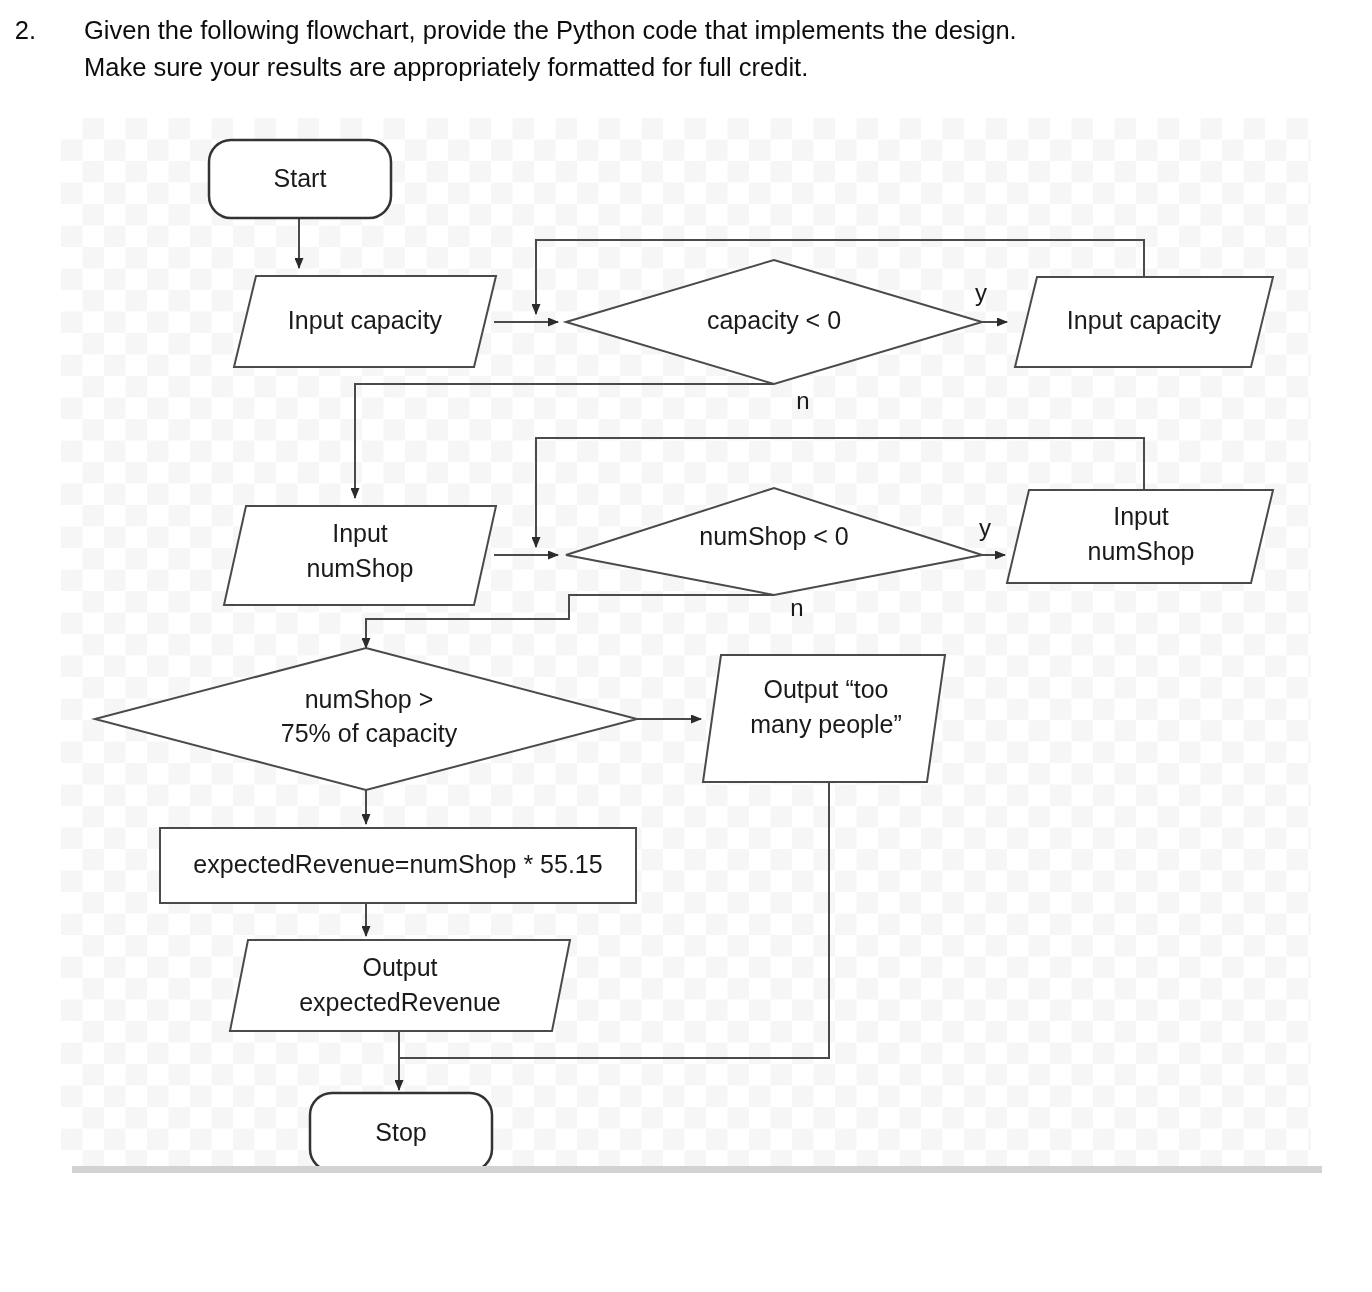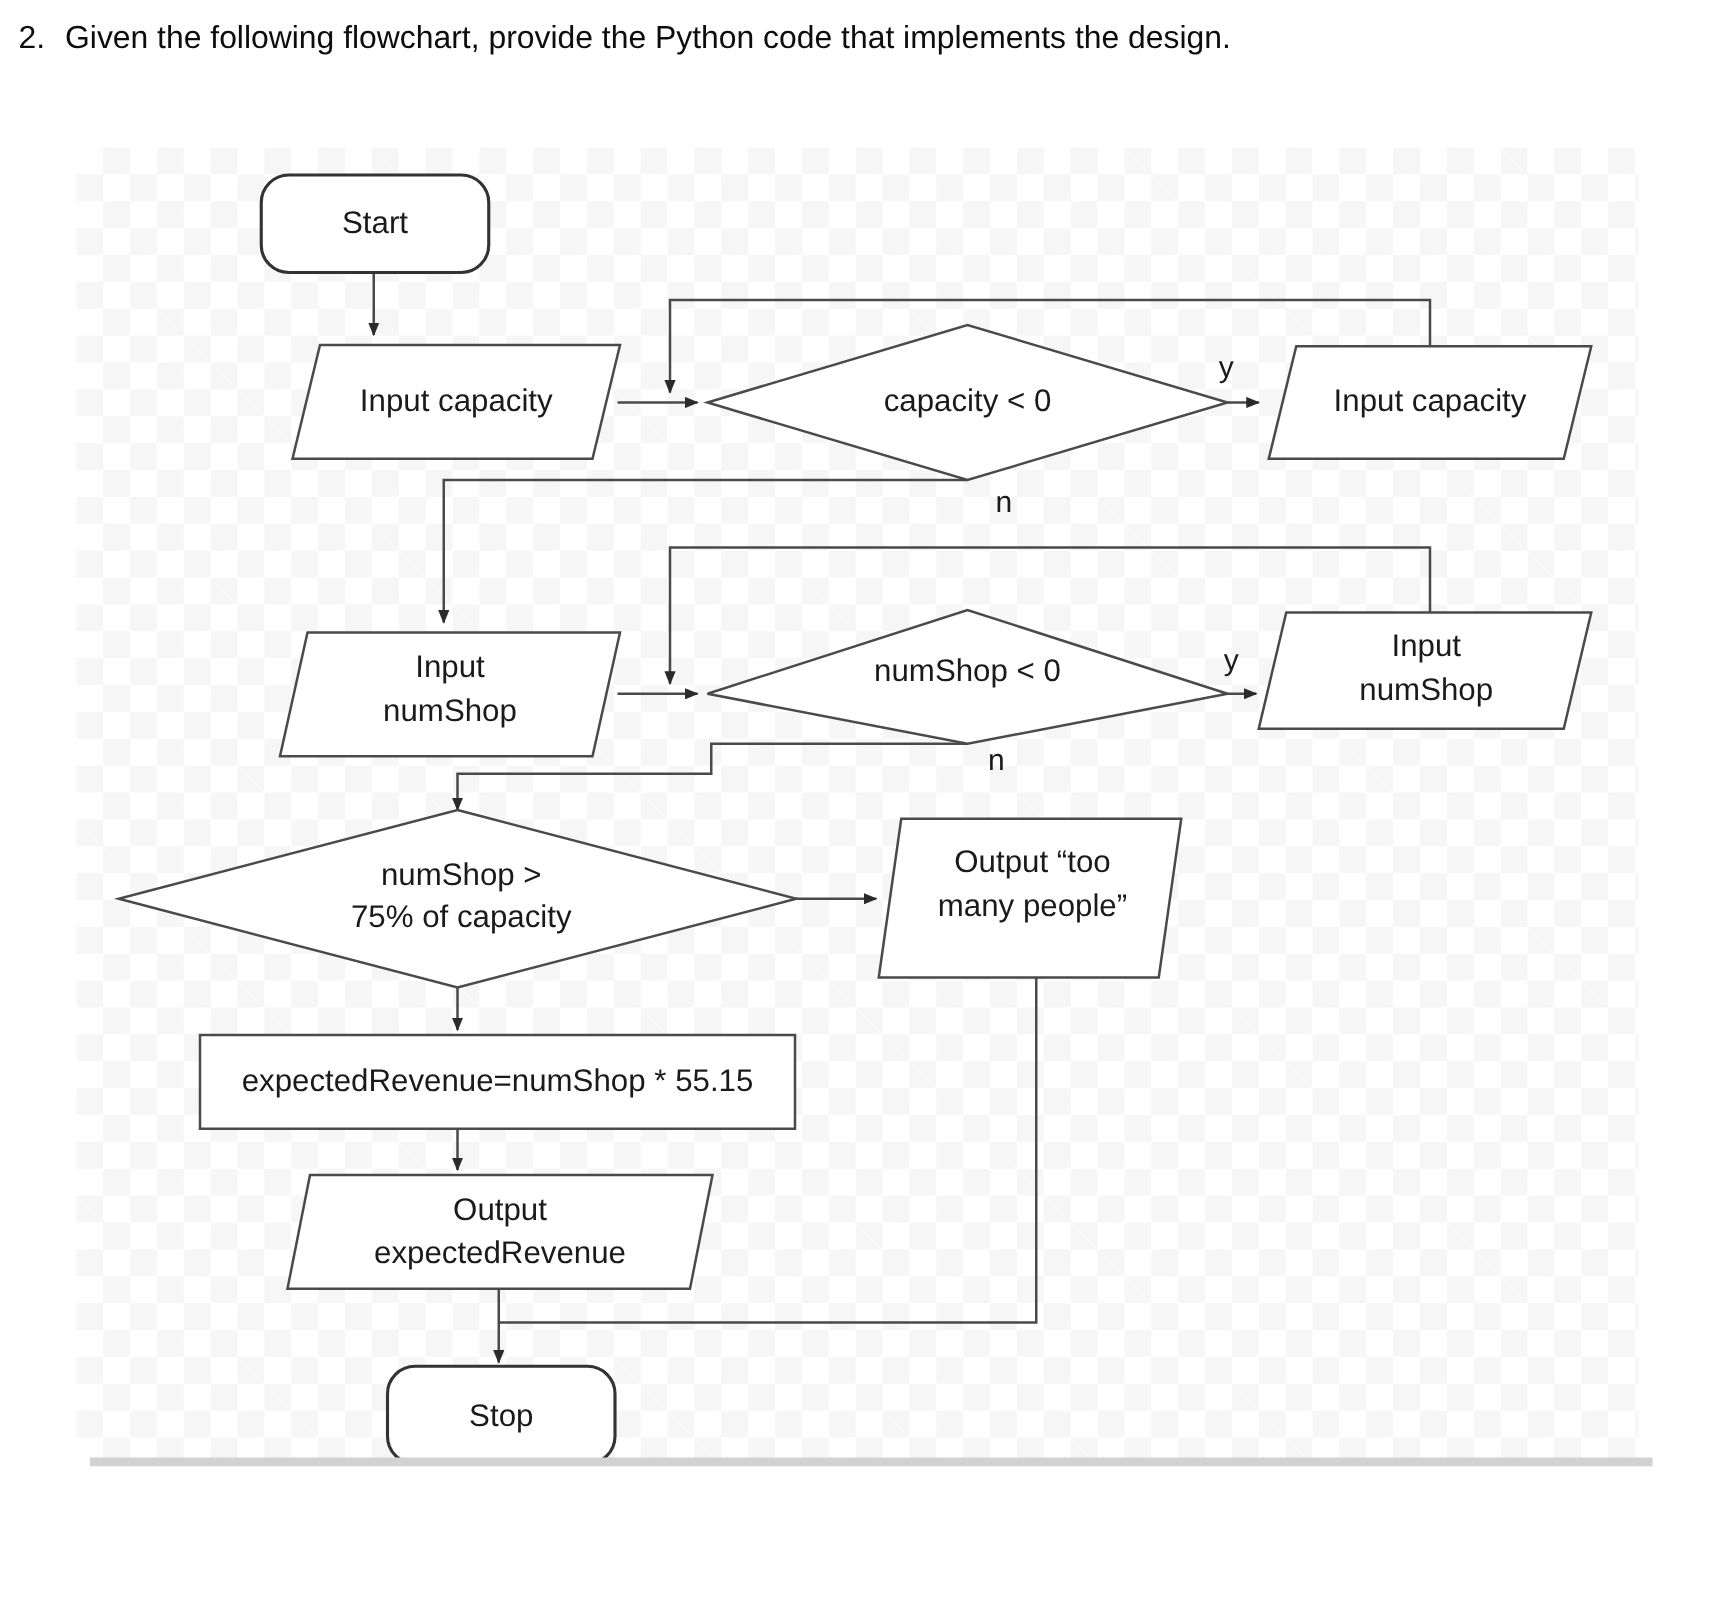--- a/index.html
+++ b/index.html
@@ -33,20 +33,21 @@
   }
   .q-number {
     width: 52px;
     flex: 0 0 52px;
     text-align: right;
     padding-right: 16px;
     box-sizing: border-box;
   }
   .q-lines {
     flex: 1 1 auto;
+    margin-left: 32px;
   }
   .q-line {
     display: block;
     white-space: pre;
   }
 
   
   .chart-wrap {
     position: absolute;
     left: 61px;
@@ -111,20 +112,21 @@
   }
 </style>
 </head>
 <body>
 
 <div class="question">
   <div class="q-row">
     <div class="q-number">2.</div>
     <div class="q-lines">
       <span class="q-line">Given the following flowchart, provide the Python code that implements the design.</span>
+      <span class="q-line">Make sure your results are appropriately formatted for full credit.</span>
     </div>
   </div>
 </div>
 
 <div class="chart-wrap">
   <svg width="1250" height="1050" viewBox="0 0 1250 1050" xmlns="http://www.w3.org/2000/svg">
     <defs>
       <marker id="arrow" markerWidth="11" markerHeight="9" refX="10" refY="4.5" orient="auto" markerUnits="userSpaceOnUse">
         <path d="M0,0 L11,4.5 L0,9 z" fill="#2b2b2b"></path>
       </marker>

